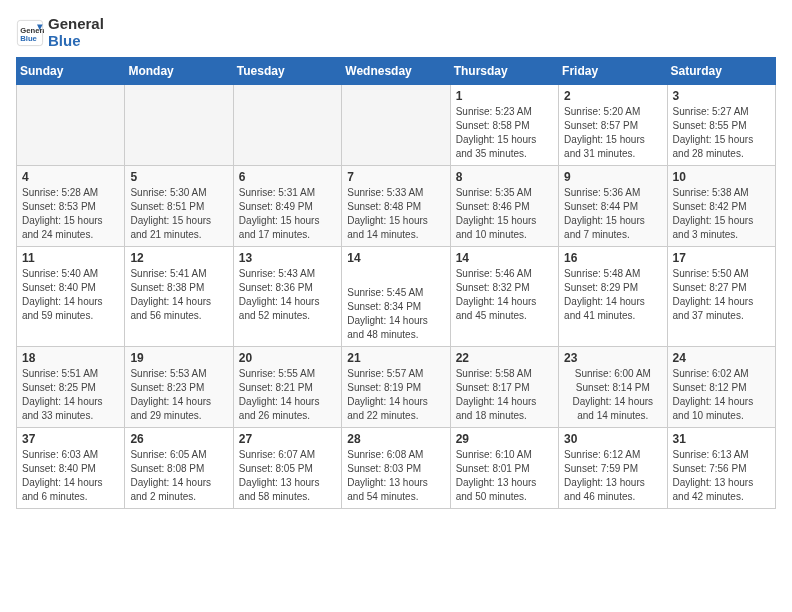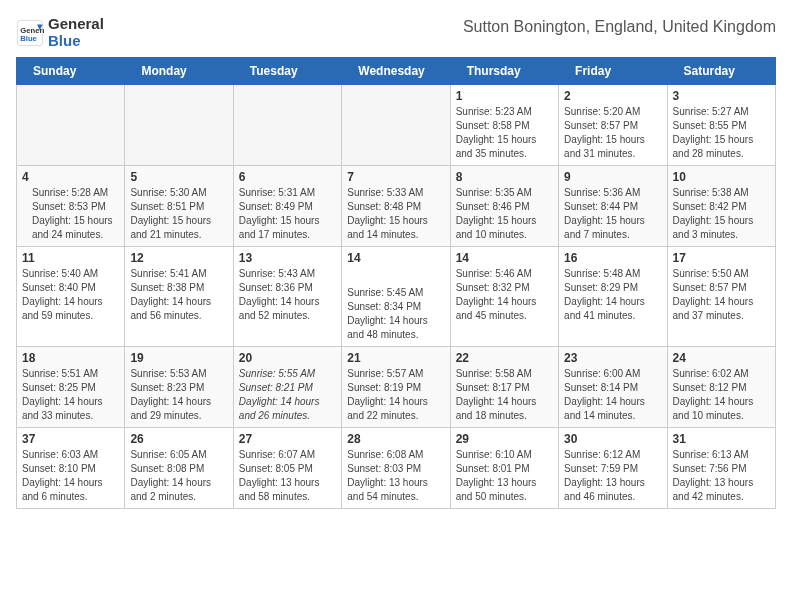--- a/index.html
+++ b/index.html
@@ -55,21 +55,21 @@
       margin-top: 2px;
     }
     .calendar {
       width: 100%;
       border-collapse: collapse;
       font-size: 11px;
     }
     .calendar th {
       background: #2a6ab5;
       color: #fff;
-      padding: 6px 16px;
+      padding: 6px 3px;
       text-align: left;
       font-size: 12px;
       font-weight: bold;
       border: 1px solid #2a6ab5;
     }
     .calendar td {
       border: 1px solid #ccc;
       vertical-align: top;
       padding: 4px 5px;
       width: 108px;
@@ -105,21 +105,20 @@
       <text x="6" y="20" font-size="11" font-weight="bold" fill="#333">General</text>
       <text x="6" y="32" font-size="11" font-weight="bold" fill="#2a6ab5">Blue</text>
       <polygon points="30,8 38,8 34,16" fill="#2a6ab5"></polygon>
     </svg>
     <div class="logo-text">
       <span class="logo-general">General</span>
       <span class="logo-blue">Blue</span>
     </div>
   </div>
   <div class="title-block">
-    <div class="title-location">Sutton Bonington, England, United Kingdom</div>
   </div>
 </div>
 
 <table class="calendar">
   <thead>
     <tr>
     <th>Sunday</th>
         <th>Monday</th>
         <th>Tuesday</th>
         <th>Wednesday</th>
@@ -152,21 +151,21 @@
           <span class="day-number">3</span>
           <div class="day-info" style="white-space: pre-line;">Sunrise: 5:27 AM
 Sunset: 8:55 PM
 Daylight: 15 hours
 and 28 minutes.</div>
         </td>
       </tr>
       <tr>
         <td>
           <span class="day-number">4</span>
-          <div class="day-info" style="white-space: pre-line; margin-left: 10px;">Sunrise: 5:28 AM
+          <div class="day-info" style="white-space: pre-line;">Sunrise: 5:28 AM
 Sunset: 8:53 PM
 Daylight: 15 hours
 and 24 minutes.</div>
         </td>
         <td>
           <span class="day-number">5</span>
           <div class="day-info" style="white-space: pre-line;">Sunrise: 5:30 AM
 Sunset: 8:51 PM
 Daylight: 15 hours
 and 21 minutes.</div>
@@ -246,21 +245,21 @@
         <td>
           <span class="day-number">16</span>
           <div class="day-info" style="white-space: pre-line;">Sunrise: 5:48 AM
 Sunset: 8:29 PM
 Daylight: 14 hours
 and 41 minutes.</div>
         </td>
         <td>
           <span class="day-number">17</span>
           <div class="day-info" style="white-space: pre-line;">Sunrise: 5:50 AM
-Sunset: 8:57 PM
+Sunset: 8:27 PM
 Daylight: 14 hours
 and 37 minutes.</div>
         </td>
       </tr>
       <tr>
         <td>
           <span class="day-number">18</span>
           <div class="day-info" style="white-space: pre-line;">Sunrise: 5:51 AM
 Sunset: 8:25 PM
 Daylight: 14 hours
@@ -268,59 +267,59 @@
         </td>
         <td>
           <span class="day-number">19</span>
           <div class="day-info" style="white-space: pre-line;">Sunrise: 5:53 AM
 Sunset: 8:23 PM
 Daylight: 14 hours
 and 29 minutes.</div>
         </td>
         <td>
           <span class="day-number">20</span>
-          <div class="day-info" style="white-space: pre-line; font-style: italic;">Sunrise: 5:55 AM
+          <div class="day-info" style="white-space: pre-line;">Sunrise: 5:55 AM
 Sunset: 8:21 PM
 Daylight: 14 hours
 and 26 minutes.</div>
         </td>
         <td>
           <span class="day-number">21</span>
           <div class="day-info" style="white-space: pre-line;">Sunrise: 5:57 AM
 Sunset: 8:19 PM
 Daylight: 14 hours
 and 22 minutes.</div>
         </td>
         <td>
           <span class="day-number">22</span>
           <div class="day-info" style="white-space: pre-line;">Sunrise: 5:58 AM
 Sunset: 8:17 PM
 Daylight: 14 hours
 and 18 minutes.</div>
         </td>
         <td>
           <span class="day-number">23</span>
-          <div class="day-info" style="white-space: pre-line;">Sunrise: 6:00 AM
+          <div class="day-info" style="white-space: pre-line; text-align: center;">Sunrise: 6:00 AM
 Sunset: 8:14 PM
 Daylight: 14 hours
 and 14 minutes.</div>
         </td>
         <td>
           <span class="day-number">24</span>
           <div class="day-info" style="white-space: pre-line;">Sunrise: 6:02 AM
 Sunset: 8:12 PM
 Daylight: 14 hours
 and 10 minutes.</div>
         </td>
       </tr>
       <tr>
         <td>
           <span class="day-number">37</span>
           <div class="day-info" style="white-space: pre-line;">Sunrise: 6:03 AM
-Sunset: 8:10 PM
+Sunset: 8:40 PM
 Daylight: 14 hours
 and 6 minutes.</div>
         </td>
         <td>
           <span class="day-number">26</span>
           <div class="day-info" style="white-space: pre-line;">Sunrise: 6:05 AM
 Sunset: 8:08 PM
 Daylight: 14 hours
 and 2 minutes.</div>
         </td>

